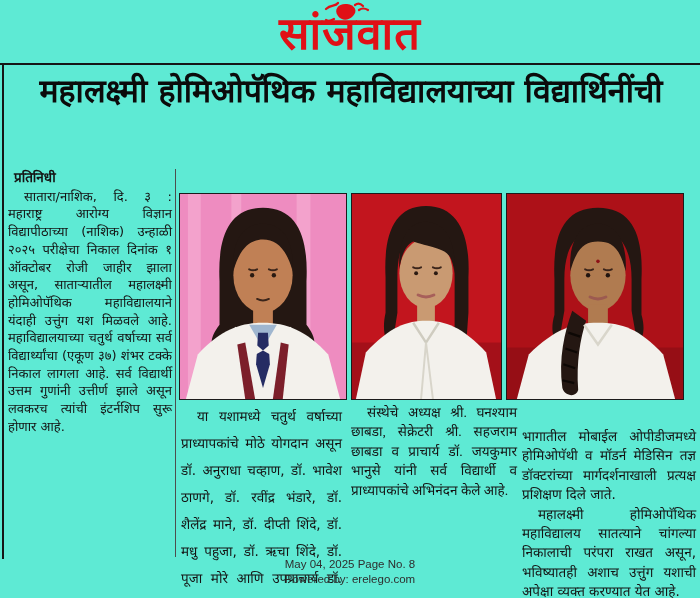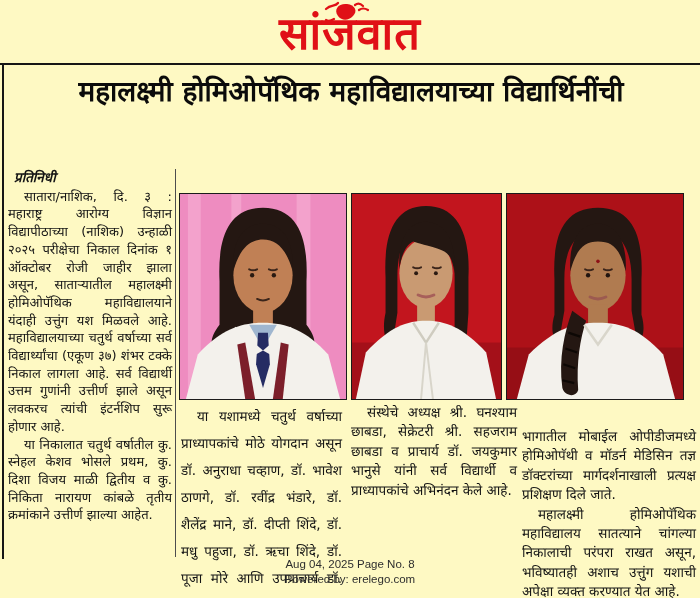--- a/index.html
+++ b/index.html
@@ -1,38 +1,38 @@
 <!DOCTYPE html>
 <html style="--masthead-red: #e01016; --rule-black: #161616; --photo1-bg: #ee8cc0; --photo2-bg: #c2151e; --photo3-bg: #ad1118; --skin-1: #c08055; --skin-2: #c99a72; --skin-3: #b07b50; --coat-white: #f3f1ec; --tie-navy: #252c63; --lanyard-maroon: #7c1f2a; --hair-dark: #241712;"><head>
 <meta charset="utf-8">
 <style>
   html,body{margin:0;padding:0;background:#ffffff;}
-  .page{position:relative;width:700px;height:598px;background:#fef9c3;overflow:hidden;
+  .page{position:relative;width:700px;height:598px;background:#5eead4;overflow:hidden;
         font-family:"DejaVu Sans",sans-serif;color:#141414;}
   
   .masthead-title{position:absolute;top:8px;left:0;width:700px;text-align:center;
         font-size:45px;line-height:52px;font-weight:bold;color:var(--masthead-red,#e01016);
         font-family:"DejaVu Serif",serif;letter-spacing:1px;}
   .masthead-flourish{position:absolute;top:1px;left:324px;width:48px;height:22px;}
   
   .top-rule{position:absolute;top:63px;left:0;width:700px;height:2px;background:var(--rule-black,#161616);}
   .left-rule{position:absolute;top:65px;left:2px;width:2px;height:494px;background:var(--rule-black,#161616);}
   .col-rule{position:absolute;top:169px;left:175px;width:1px;height:388px;background:#4d4d4d;}
   
   .headline{position:absolute;top:67px;left:4px;width:694px;text-align:center;
-        font-weight:bold;color:#0b0b0b;font-size:28px;line-height:49px;}
+        font-weight:bold;color:#0b0b0b;font-size:32px;line-height:49px;}
   .headline span{display:block;white-space:nowrap;}
   
   .col{position:absolute;text-align:justify;}
   .col p{margin:0;}
   .col1{top:169px;left:8px;width:164px;font-size:13px;line-height:17.7px;}
-  .byline{font-weight:bold;font-size:13.5px;margin:0 0 1px 6px;font-style:italic;}
+  .byline{font-weight:bold;font-size:13.5px;margin:0 0 1px 6px;}
   .indent{text-indent:16px;}
   .col2{top:403px;left:181px;width:161px;font-size:13.5px;line-height:27px;}
-  .col3{top:403px;left:351px;width:166px;font-size:13.5px;line-height:19.4px;}
+  .col3{top:403px;left:351px;width:166px;font-size:13.5px;line-height:19.4px;font-family:Liberation Serif, serif;}
   .col4{top:403px;left:522px;width:174px;font-size:13.5px;line-height:19.4px;margin-top:24px;}
   
   .photos{position:absolute;top:193px;left:179px;width:505px;height:207px;display:flex;gap:4px;}
   .photo{height:207px;border:1.5px solid #1b1b1b;box-sizing:border-box;overflow:hidden;background:#fff;}
   .photo svg{display:block;width:100%;height:100%;}
   .ph1{width:168px;}.ph2{width:151px;}.ph3{width:178px;}
   .bg1{fill:var(--photo1-bg,#ee8cc0);} .bg2{fill:var(--photo2-bg,#c2151e);} .bg3{fill:var(--photo3-bg,#ad1118);}
   .hair{fill:var(--hair-dark,#241712);} 
   .skin1{fill:var(--skin-1,#c08055);} .skin2{fill:var(--skin-2,#c99a72);} .skin3{fill:var(--skin-3,#b07b50);}
   .coat{fill:var(--coat-white,#f3f1ec);} .shirtblue{fill:#9fb6cf;} .tie{fill:var(--tie-navy,#252c63);}
@@ -59,21 +59,20 @@
   <div class="top-rule"></div>
   <div class="left-rule"></div>
 
   <div class="headline">
     <span>महालक्ष्मी होमिओपॅथिक महाविद्यालयाच्या विद्यार्थिनींची</span>
   </div>
 
   <div class="col col1">
     <div class="byline">प्रतिनिधी</div>
     <p class="indent">सातारा/नाशिक, दि. ३ : महाराष्ट्र आरोग्य विज्ञान विद्यापीठाच्या (नाशिक) उन्हाळी २०२५ परीक्षेचा निकाल दिनांक १ ऑक्टोबर रोजी जाहीर झाला असून, साताऱ्यातील महालक्ष्मी होमिओपॅथिक महाविद्यालयाने यंदाही उत्तुंग यश मिळवले आहे. महाविद्यालयाच्या चतुर्थ वर्षाच्या सर्व विद्यार्थ्यांचा (एकूण ३७) शंभर टक्के निकाल लागला आहे. सर्व विद्यार्थी उत्तम गुणांनी उत्तीर्ण झाले असून लवकरच त्यांची इंटर्नशिप सुरू होणार आहे.</p>
-    <p class="indent">या निकालात चतुर्थ वर्षातील कु. स्नेहल केशव भोसले प्रथम, कु. दिशा विजय माळी द्वितीय व कु. निकिता नारायण कांबळे तृतीय क्रमांकाने उत्तीर्ण झाल्या आहेत.</p>
   </div>
 
   <div class="col-rule"></div>
 
   <div class="photos">
 
     <div class="photo ph1">
       <svg viewBox="0 0 168 207" preserveAspectRatio="none">
         <rect class="bg1" x="0" y="0" width="168" height="207"></rect>
         <rect class="streak" x="8" y="0" width="13" height="207"></rect>
@@ -141,17 +140,17 @@
   </div>
   <div class="col col3">
     <p class="indent">संस्थेचे अध्यक्ष श्री. घनश्याम छाबडा, सेक्रेटरी श्री. सहजराम छाबडा व प्राचार्य डॉ. जयकुमार भानुसे यांनी सर्व विद्यार्थी व प्राध्यापकांचे अभिनंदन केले आहे.</p>
   </div>
   <div class="col col4">
     <p>भागातील मोबाईल ओपीडीजमध्ये होमिओपॅथी व मॉडर्न मेडिसिन तज्ञ डॉक्टरांच्या मार्गदर्शनाखाली प्रत्यक्ष प्रशिक्षण दिले जाते.</p>
     <p class="indent">महालक्ष्मी होमिओपॅथिक महाविद्यालय सातत्याने चांगल्या निकालाची परंपरा राखत असून, भविष्यातही अशाच उत्तुंग यशाची अपेक्षा व्यक्त करण्यात येत आहे.</p>
   </div>
 
   <div class="footer">
-    <div>Aug 04, 2025 Page No. 8</div>
+    <div>May 04, 2025 Page No. 8</div>
     <div>Powered by: erelego.com</div>
   </div>
 
 </div>
 
 </body></html>

